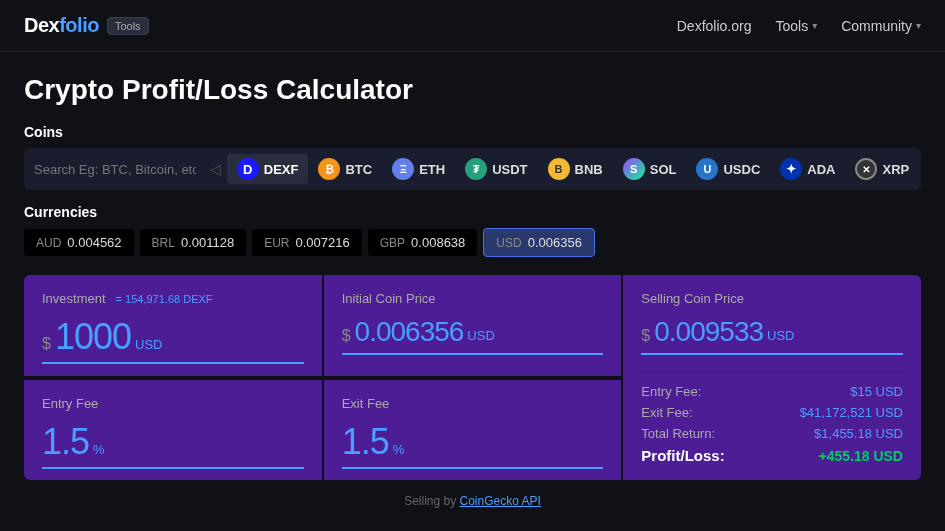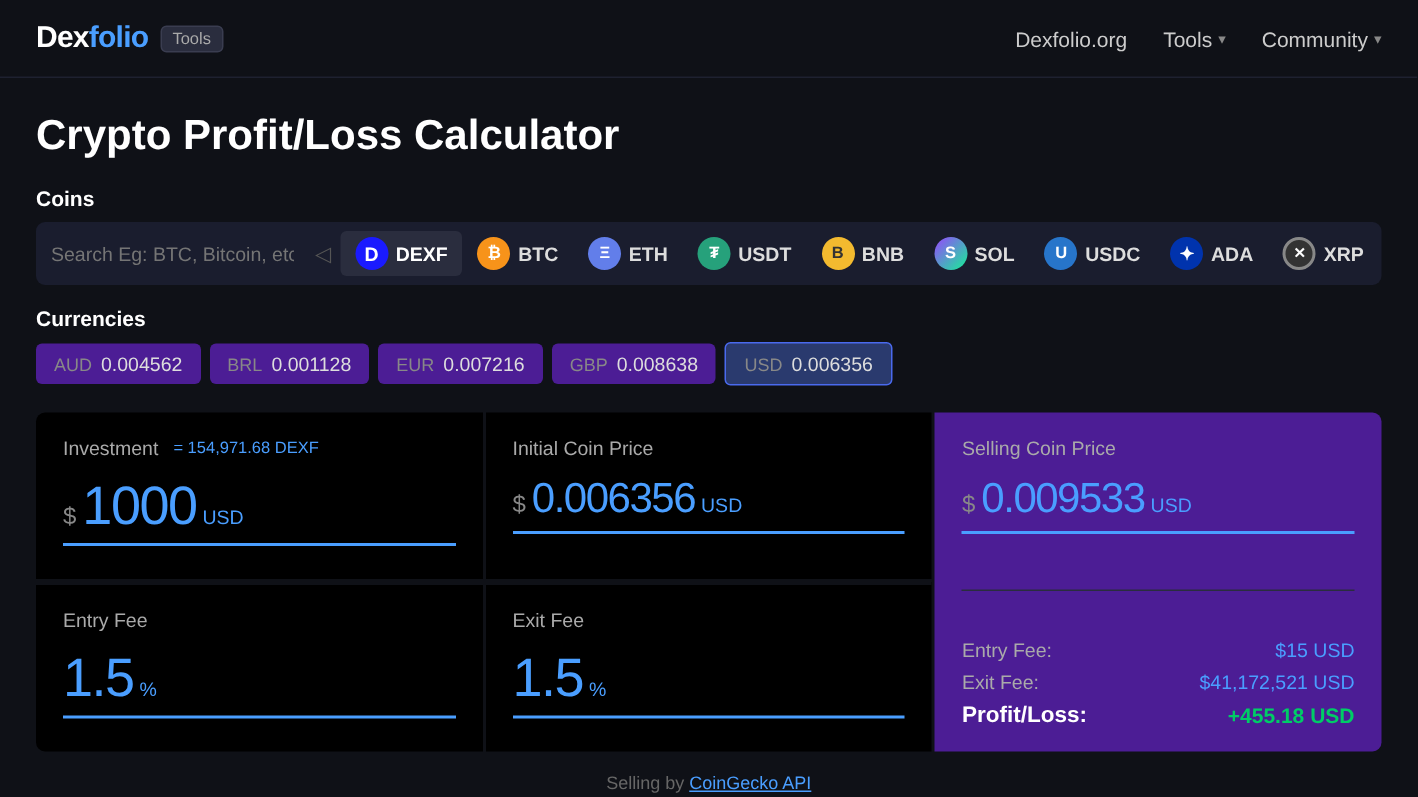--- a/index.html
+++ b/index.html
@@ -132,21 +132,21 @@
     .currencies-row {
       display: flex;
       align-items: center;
       gap: 6px;
       margin-bottom: 18px;
     }
     .currency-pill {
       display: flex;
       align-items: center;
       gap: 6px;
-      background: #4c1d95;
+      background: #000000;
       border-radius: 4px;
       padding: 6px 12px;
       font-size: 13px;
       cursor: pointer;
     }
     .currency-pill.active {
       background: #2a3a6e;
       border: 1px solid #4a6aee;
     }
     .currency-code {
@@ -160,22 +160,22 @@
 
     
     .calc-grid {
       display: grid;
       grid-template-columns: 1fr 1fr 1fr;
       grid-template-rows: auto auto;
       gap: 2px;
     }
 
     .calc-card {
-      background: #000000;
-      padding: 16px 18px 22px;
+      background: #4c1d95;
+      padding: 16px 18px 4px;
       border-radius: 0;
       position: relative;
     }
     .calc-card:first-child { border-radius: 6px 0 0 0; }
     .calc-card:nth-child(2) { border-radius: 0; }
     .calc-card:nth-child(3) { border-radius: 0 6px 0 0; }
     .calc-card:nth-child(4) { border-radius: 0 0 0 6px; }
     .calc-card:nth-child(5) { border-radius: 0 0 0 0; }
     .calc-card:nth-child(6) { border-radius: 0 0 6px 0; }
 
@@ -411,20 +411,24 @@
 
       <div>
         <div class="result-line">
           <span>Entry Fee:</span>
           <span class="val">$15 USD</span>
         </div>
         <div class="result-line">
           <span>Exit Fee:</span>
           <span class="val">$41,172,521 USD</span>
         </div>
+        <div class="result-line">
+          <span>Total Return:</span>
+          <span class="val">$1,455.18 USD</span>
+        </div>
         <div class="profit-line">
           <span class="profit-label">Profit/Loss:</span>
           <span class="profit-val">+455.18 USD</span>
         </div>
       </div>
     </div>
 
     <div class="calc-card" style="border-radius:0 0 0 6px; border-top: 2px solid #0f1117;">
       <div class="card-label">
         <span>Entry Fee</span>

